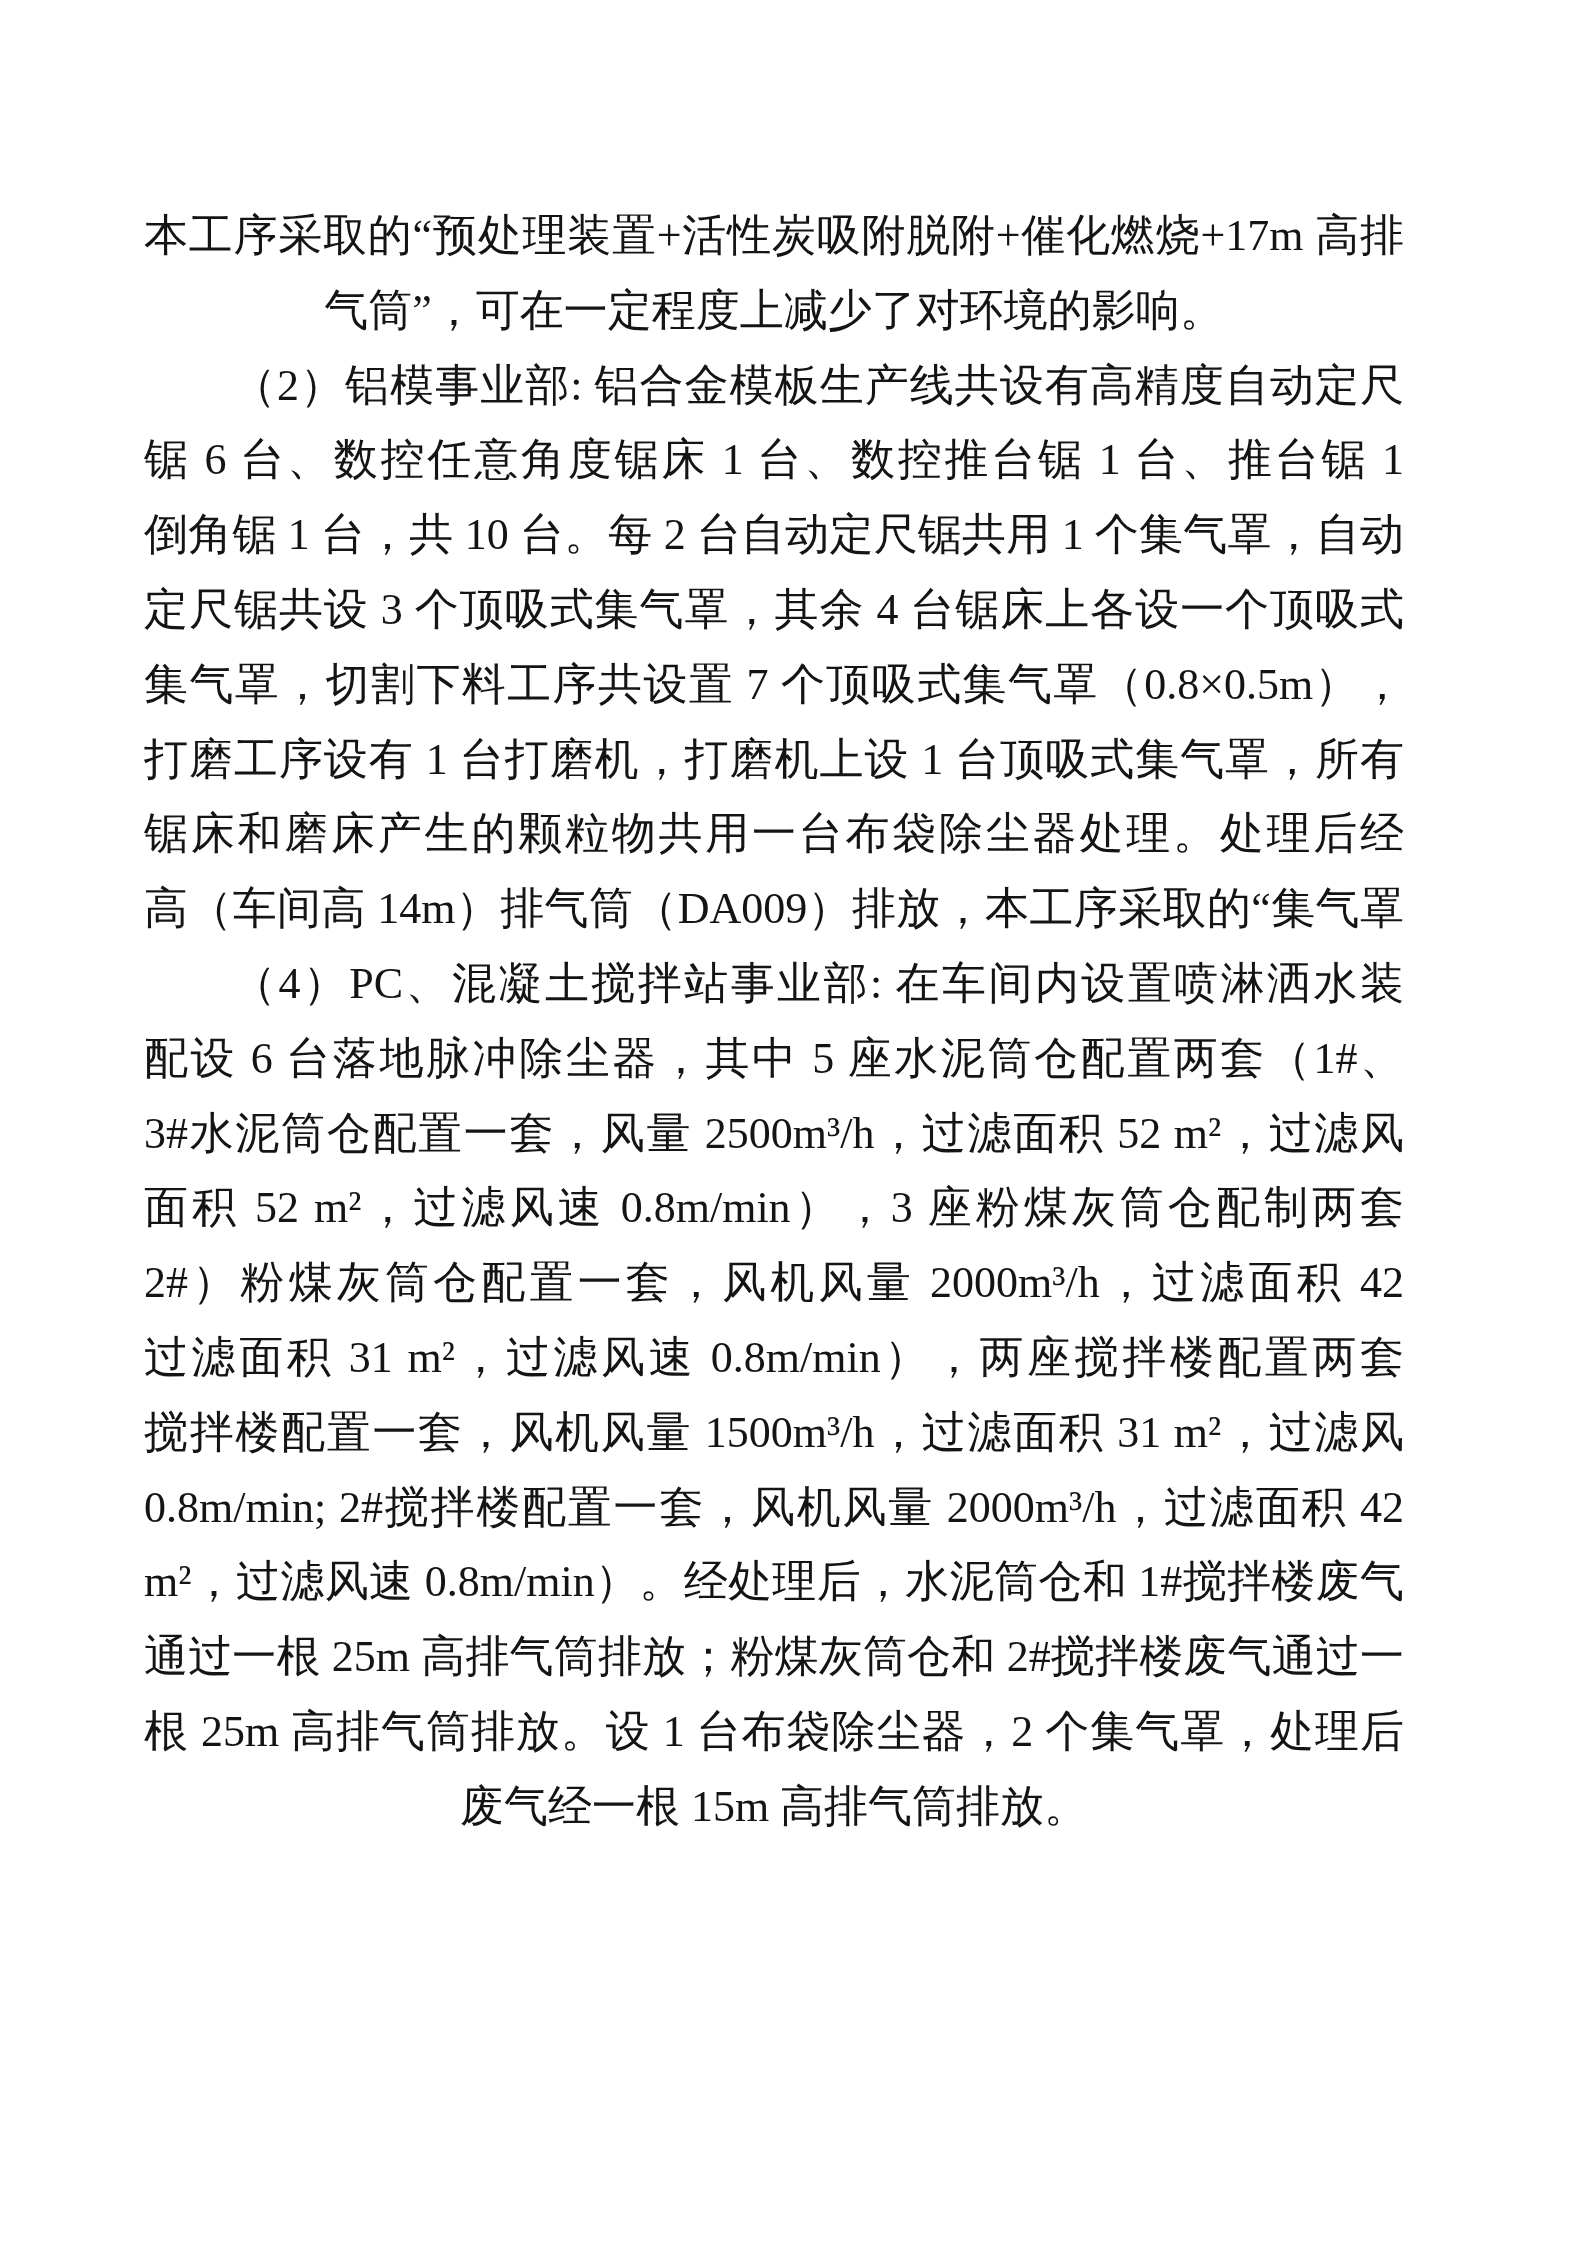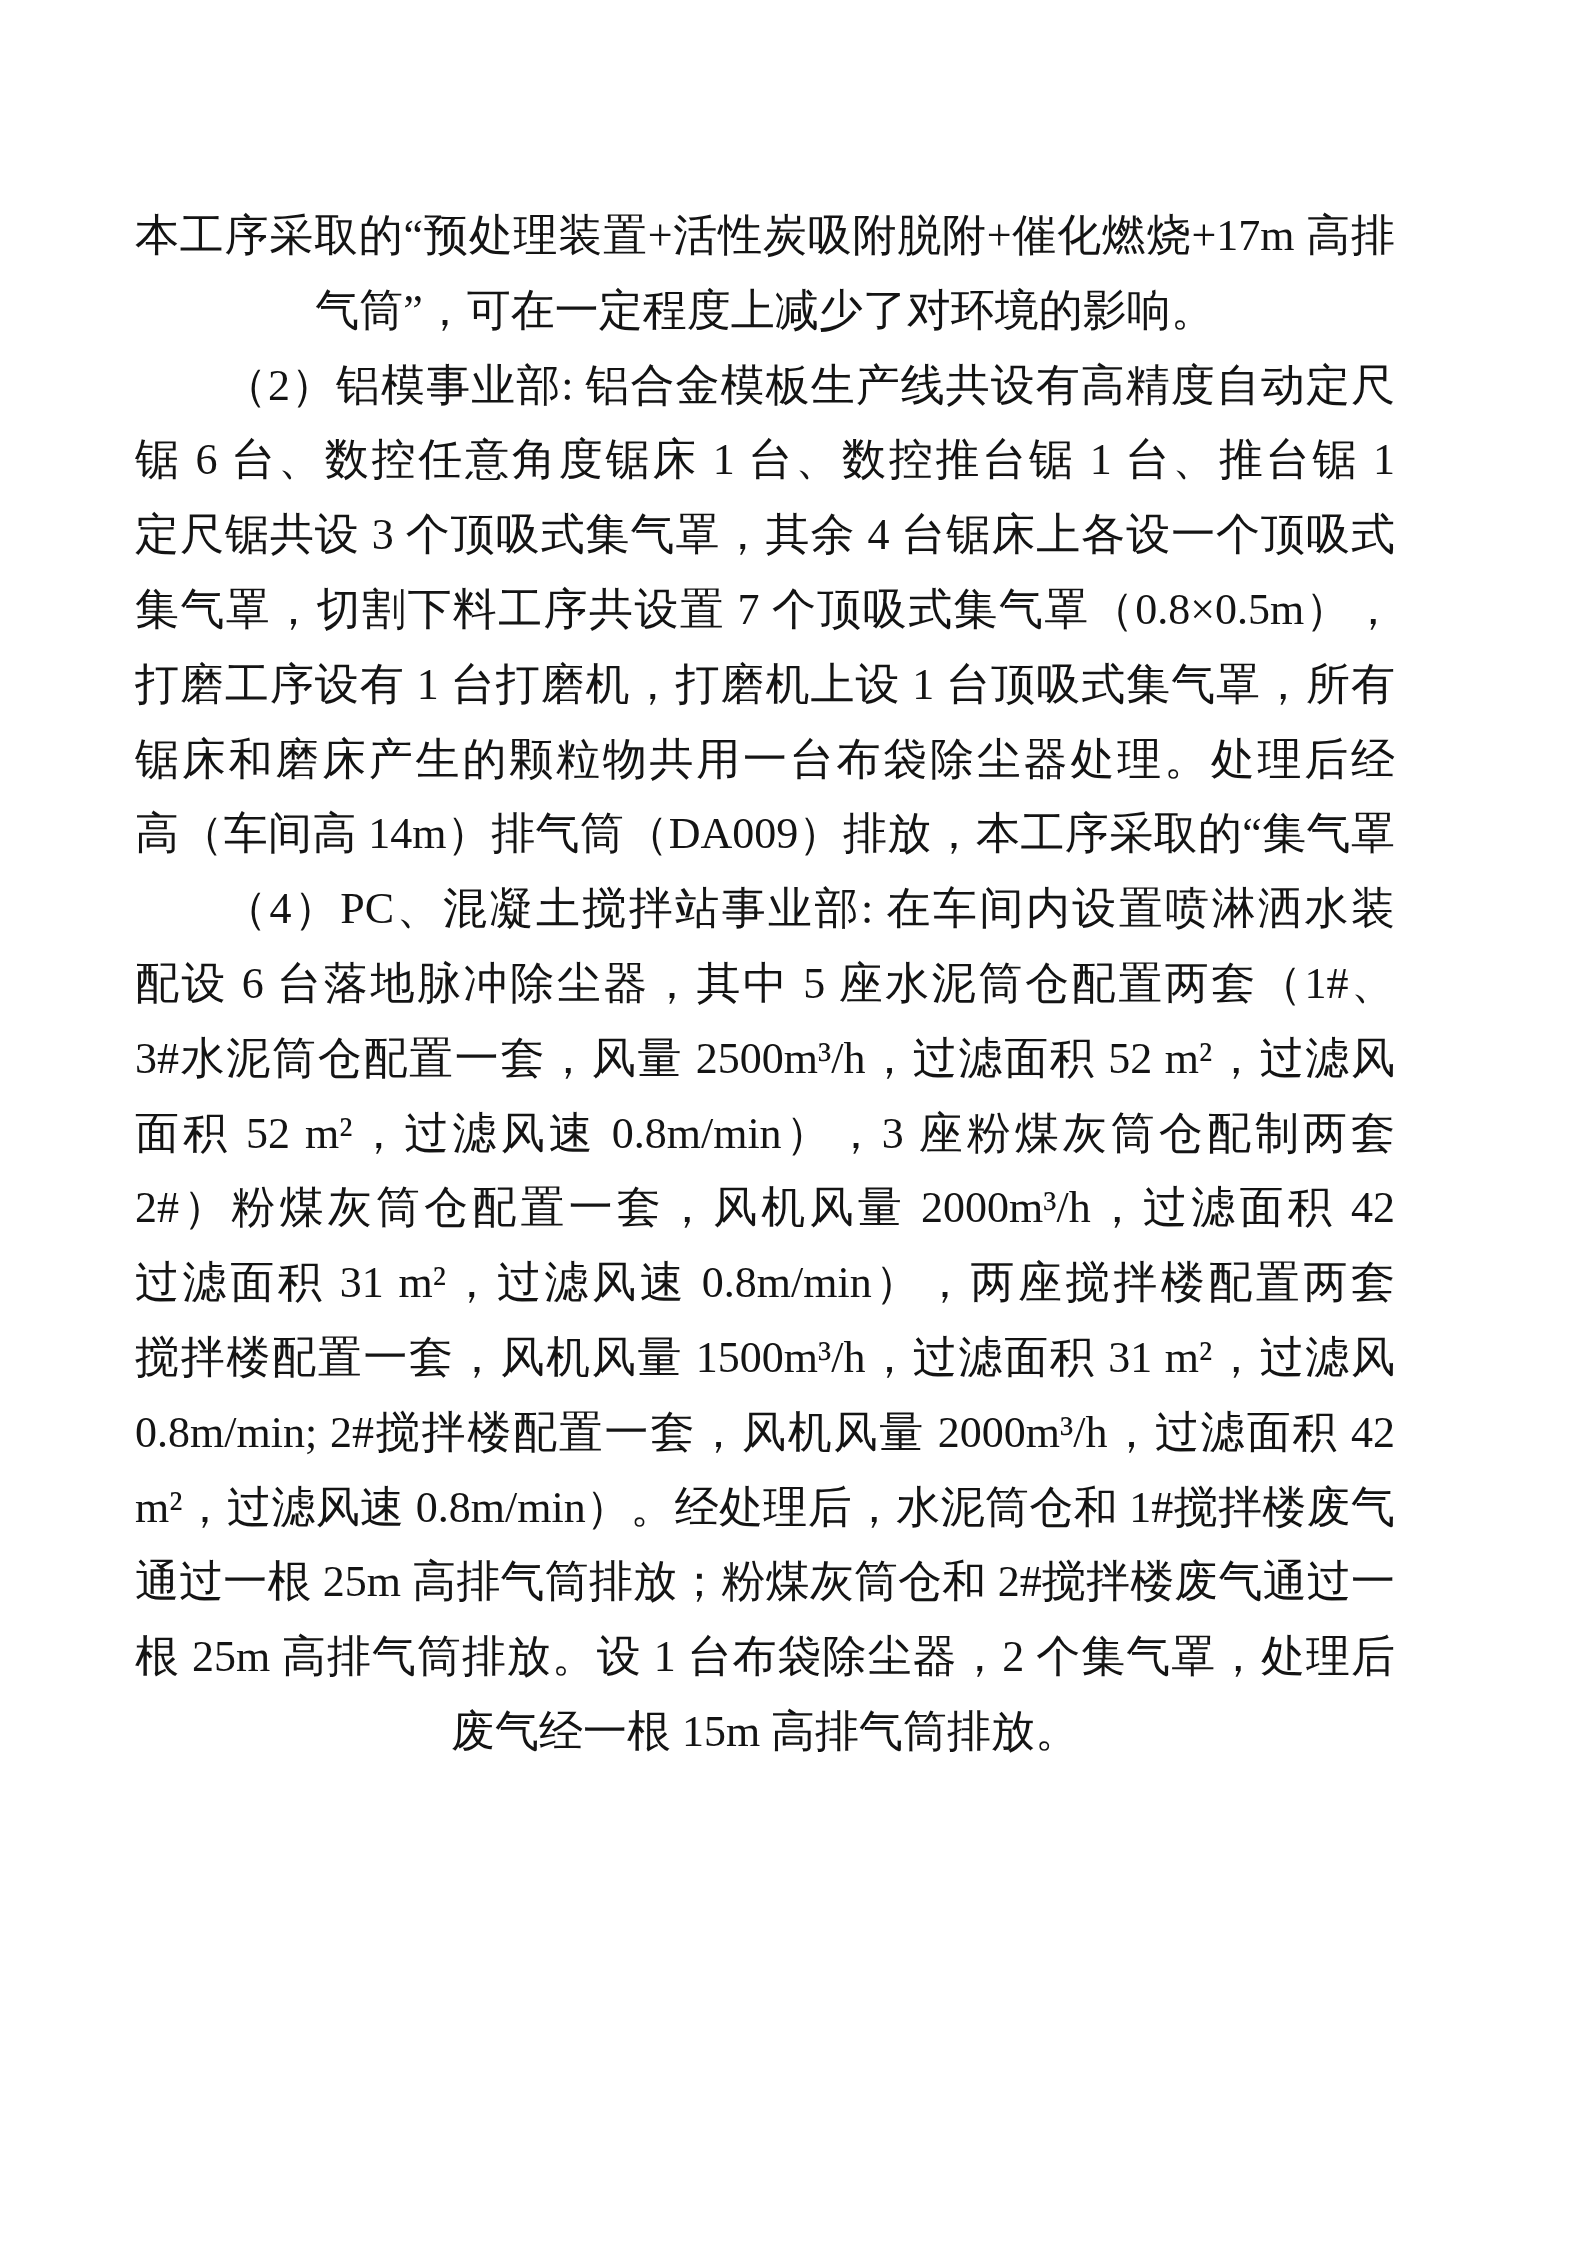--- a/index.html
+++ b/index.html
@@ -11,21 +11,21 @@
     position: relative;
     width: 1587px;
     height: 2245px;
     background: #ffffff;
     overflow: hidden;
     font-family: "Liberation Serif", "DejaVu Serif", serif;
     color: #141414;
   }
   .content {
     position: absolute;
-    left: 135px;
+    left: 144px;
     top: 199px;
     width: 1260px;
   }
   .line {
     height: 74.8px;
     line-height: 74.8px;
     font-size: 44px;
     white-space: normal;
     overflow: hidden;
     text-align: center;
@@ -41,20 +41,21 @@
 </style>
 </head>
 <body>
 
 <div class="page">
   <div class="content" id="doc-content">
       <div class="line justify">本工序采取的“预处理装置+活性炭吸附脱附+催化燃烧+17m 高排</div>
       <div class="line">气筒”，可在一定程度上减少了对环境的影响。</div>
       <div class="line justify indent">（2）铝模事业部: 铝合金模板生产线共设有高精度自动定尺</div>
       <div class="line justify">锯 6 台、数控任意角度锯床 1 台、数控推台锯 1 台、推台锯 1 台、</div>
+      <div class="line justify">倒角锯 1 台，共 10 台。每 2 台自动定尺锯共用 1 个集气罩，自动</div>
       <div class="line justify">定尺锯共设 3 个顶吸式集气罩，其余 4 台锯床上各设一个顶吸式</div>
       <div class="line justify">集气罩，切割下料工序共设置 7 个顶吸式集气罩（0.8×0.5m），</div>
       <div class="line justify">打磨工序设有 1 台打磨机，打磨机上设 1 台顶吸式集气罩，所有</div>
       <div class="line justify">锯床和磨床产生的颗粒物共用一台布袋除尘器处理。处理后经 17m</div>
       <div class="line justify">高（车间高 14m）排气筒（DA009）排放，本工序采取的“集气罩+</div>
       <div class="line justify indent">（4）PC、混凝土搅拌站事业部: 在车间内设置喷淋洒水装置，</div>
       <div class="line justify">配设 6 台落地脉冲除尘器，其中 5 座水泥筒仓配置两套（1#、2#、</div>
       <div class="line justify">3#水泥筒仓配置一套，风量 2500m³/h，过滤面积 52 m²，过滤风速</div>
       <div class="line justify">面积 52 m²，过滤风速 0.8m/min），3 座粉煤灰筒仓配制两套（1#、</div>
       <div class="line justify">2#）粉煤灰筒仓配置一套，风机风量 2000m³/h，过滤面积 42 m²，</div>

